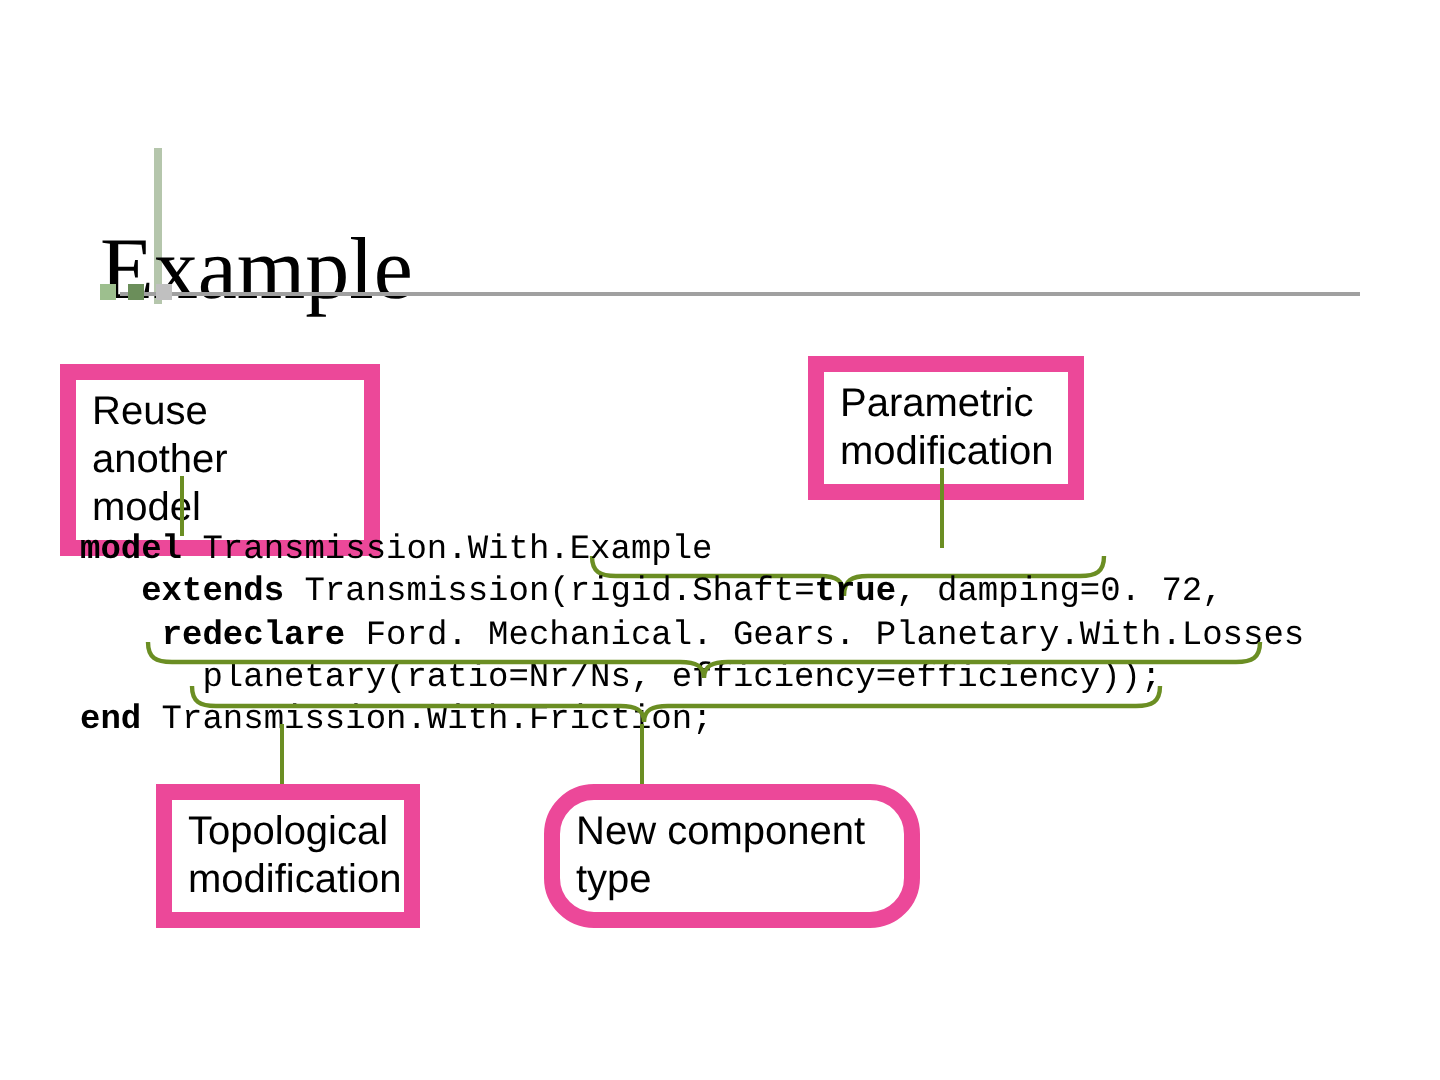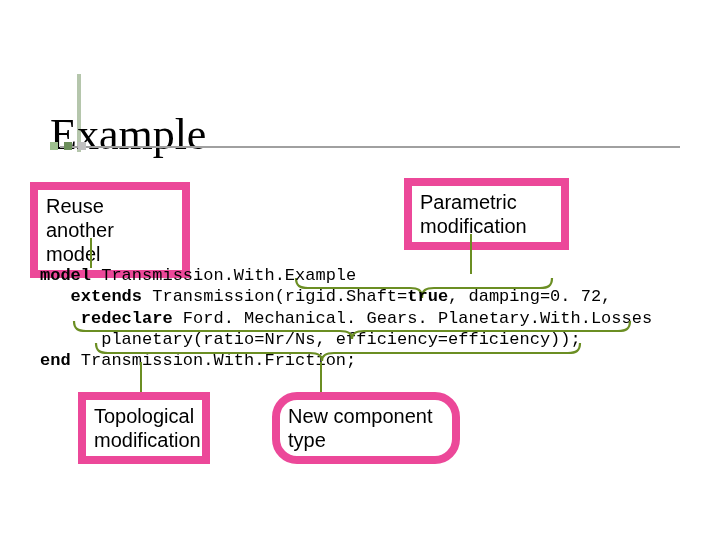--- a/index.html
+++ b/index.html
@@ -105,21 +105,21 @@
   <div class="sq sq1"></div>
   <div class="sq sq2"></div>
   <div class="sq sq3"></div>
 </div>
 
 <div class="label-box" style="left:30px; top:182px; width:160px;">
   <span>Reuse another<br>model</span>
 </div>
 <div class="connector" style="left:90px; top:238px; width:2px; height:30px;"></div>
 
-<div class="label-box" style="left:404px; top:178px; width:165px;">
+<div class="label-box" style="left:404px; top:178px; width:138px;">
   <span>Parametric<br>modification</span>
 </div>
 <div class="connector" style="left:470px; top:234px; width:2px; height:40px;"></div>
 
 <svg class="brace" style="left:294px; top:276px;" width="260" height="24">
   <path d="M2,2 C2,10 6,12 14,12 L116,12 C124,12 128,14 128,22 C128,14 132,12 140,12 L246,12 C254,12 258,10 258,2"></path>
 </svg>
 
 <div class="code"><b>model</b><span> Transmission.With.Example</span>
    <b>extends</b><span> Transmission(rigid.Shaft=</span><b>true</b><span>, damping=0. 72,</span>

